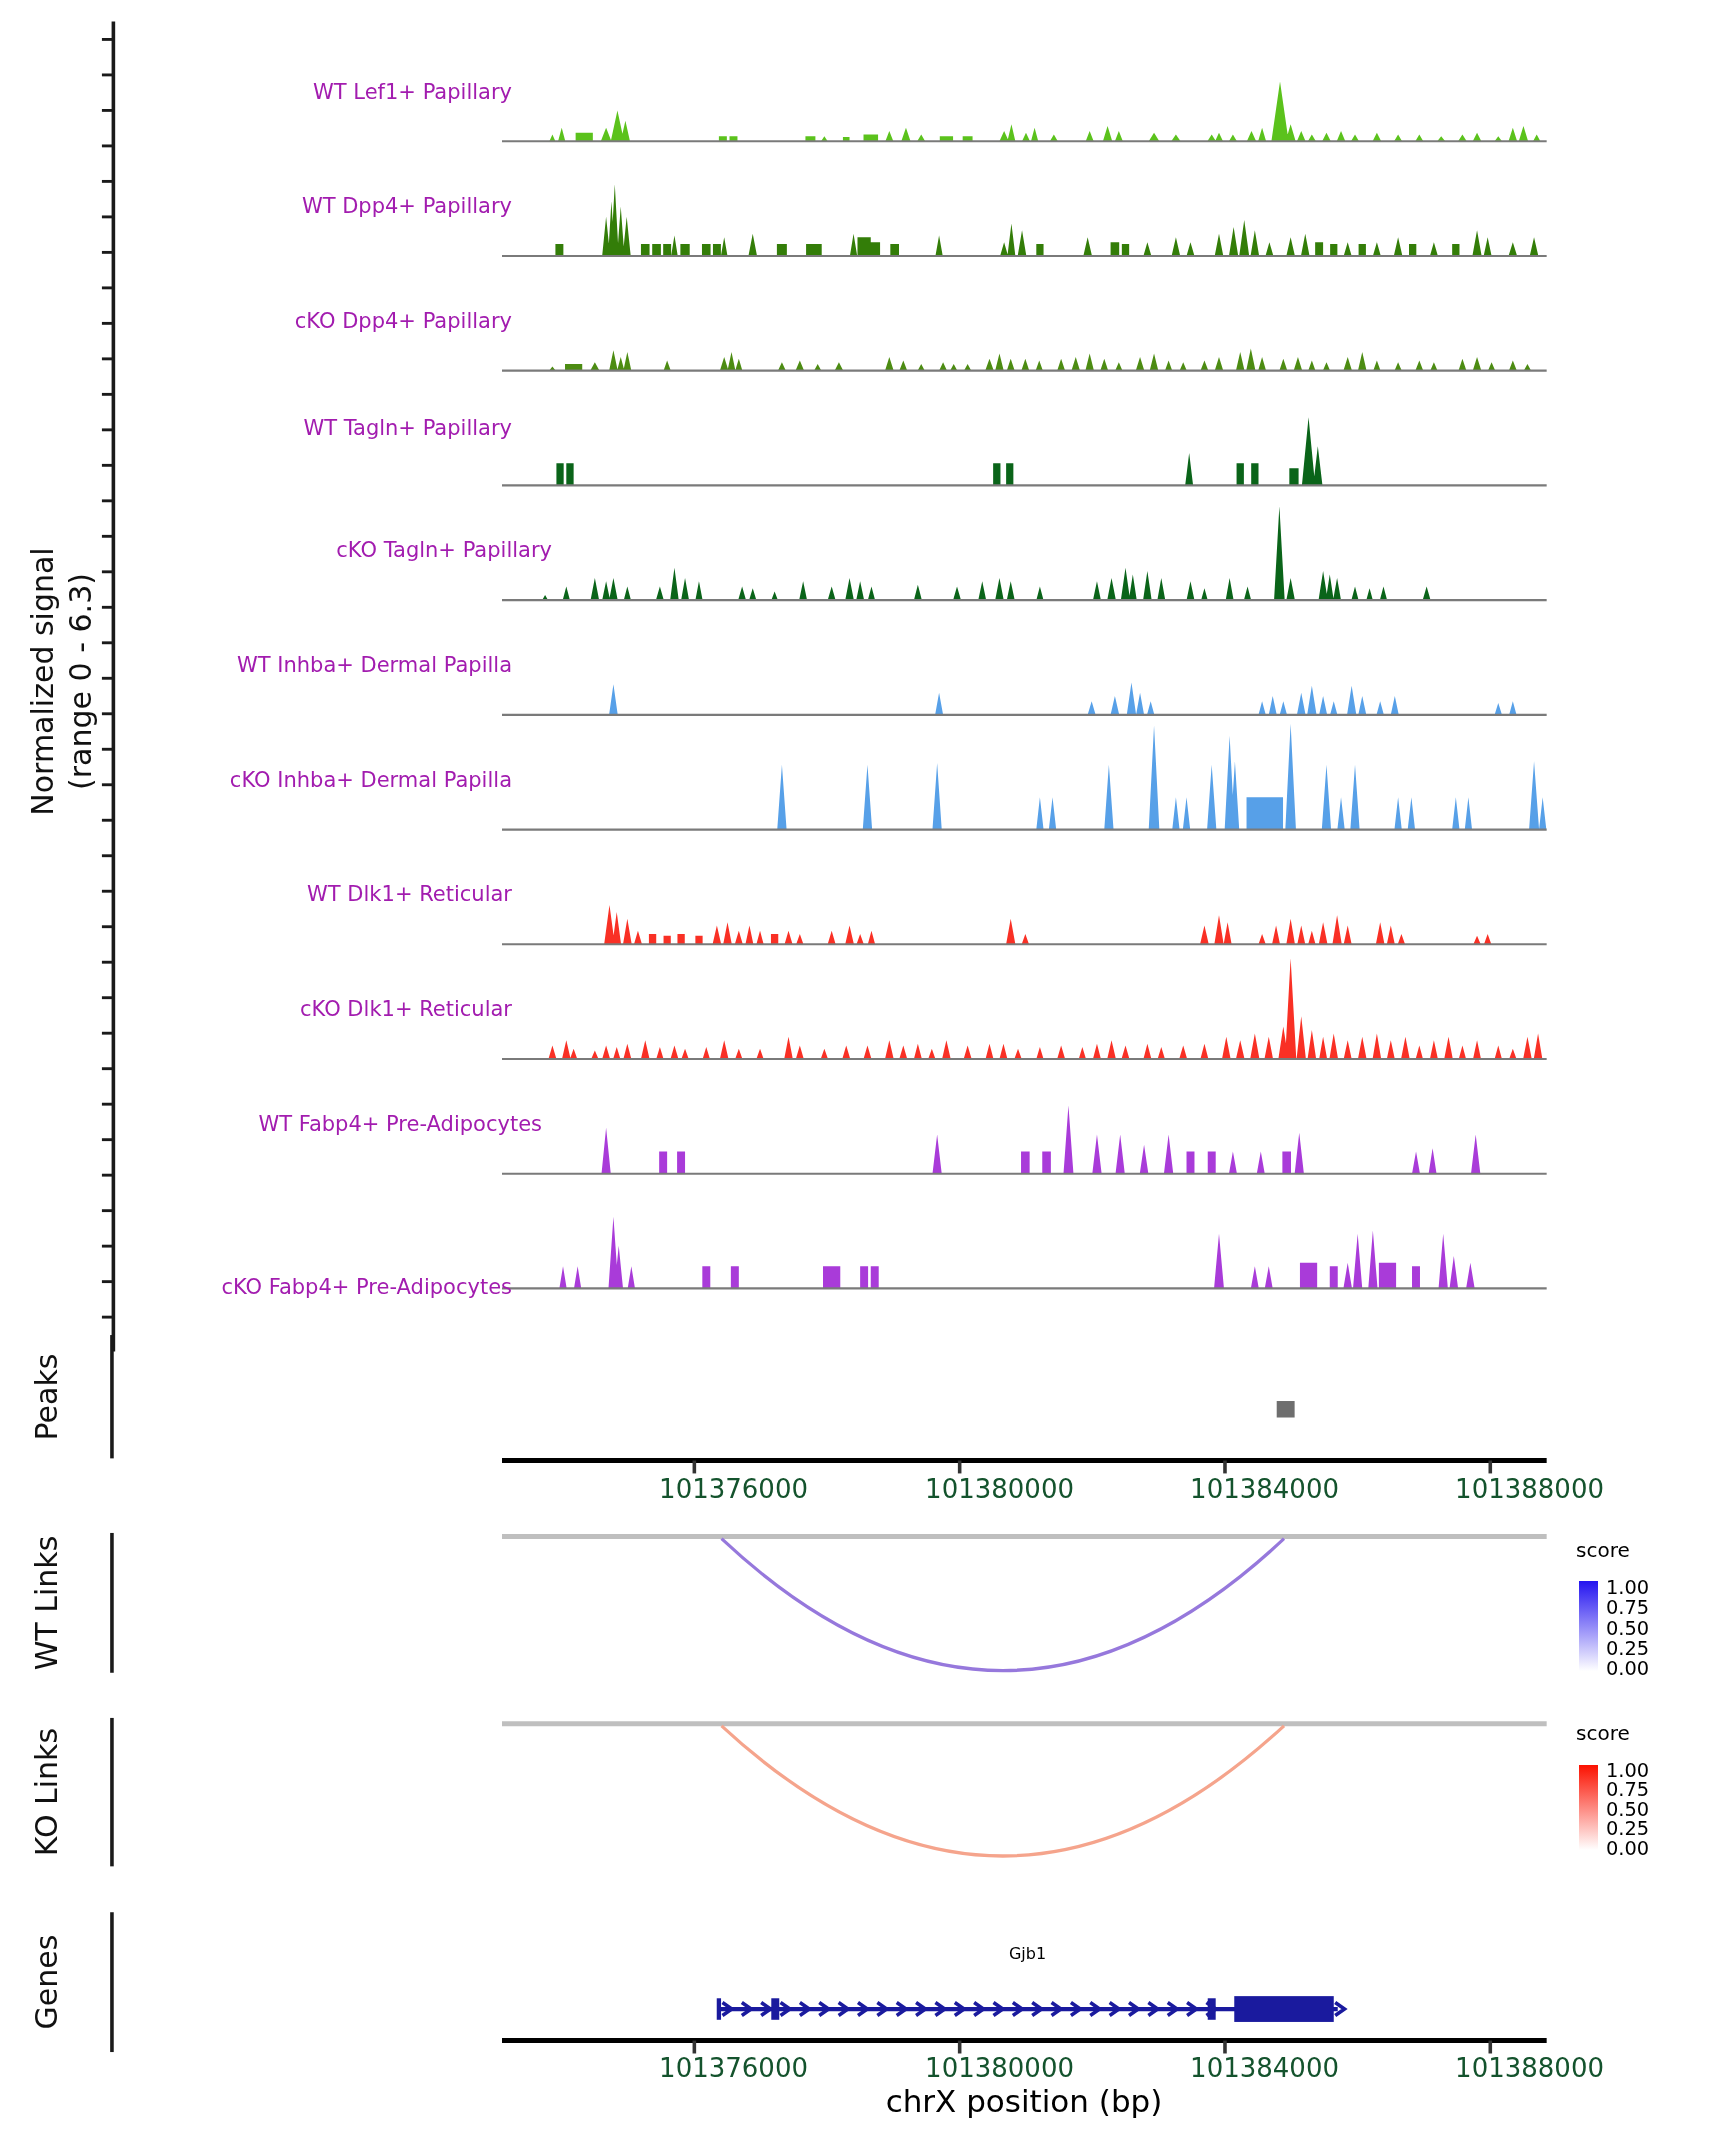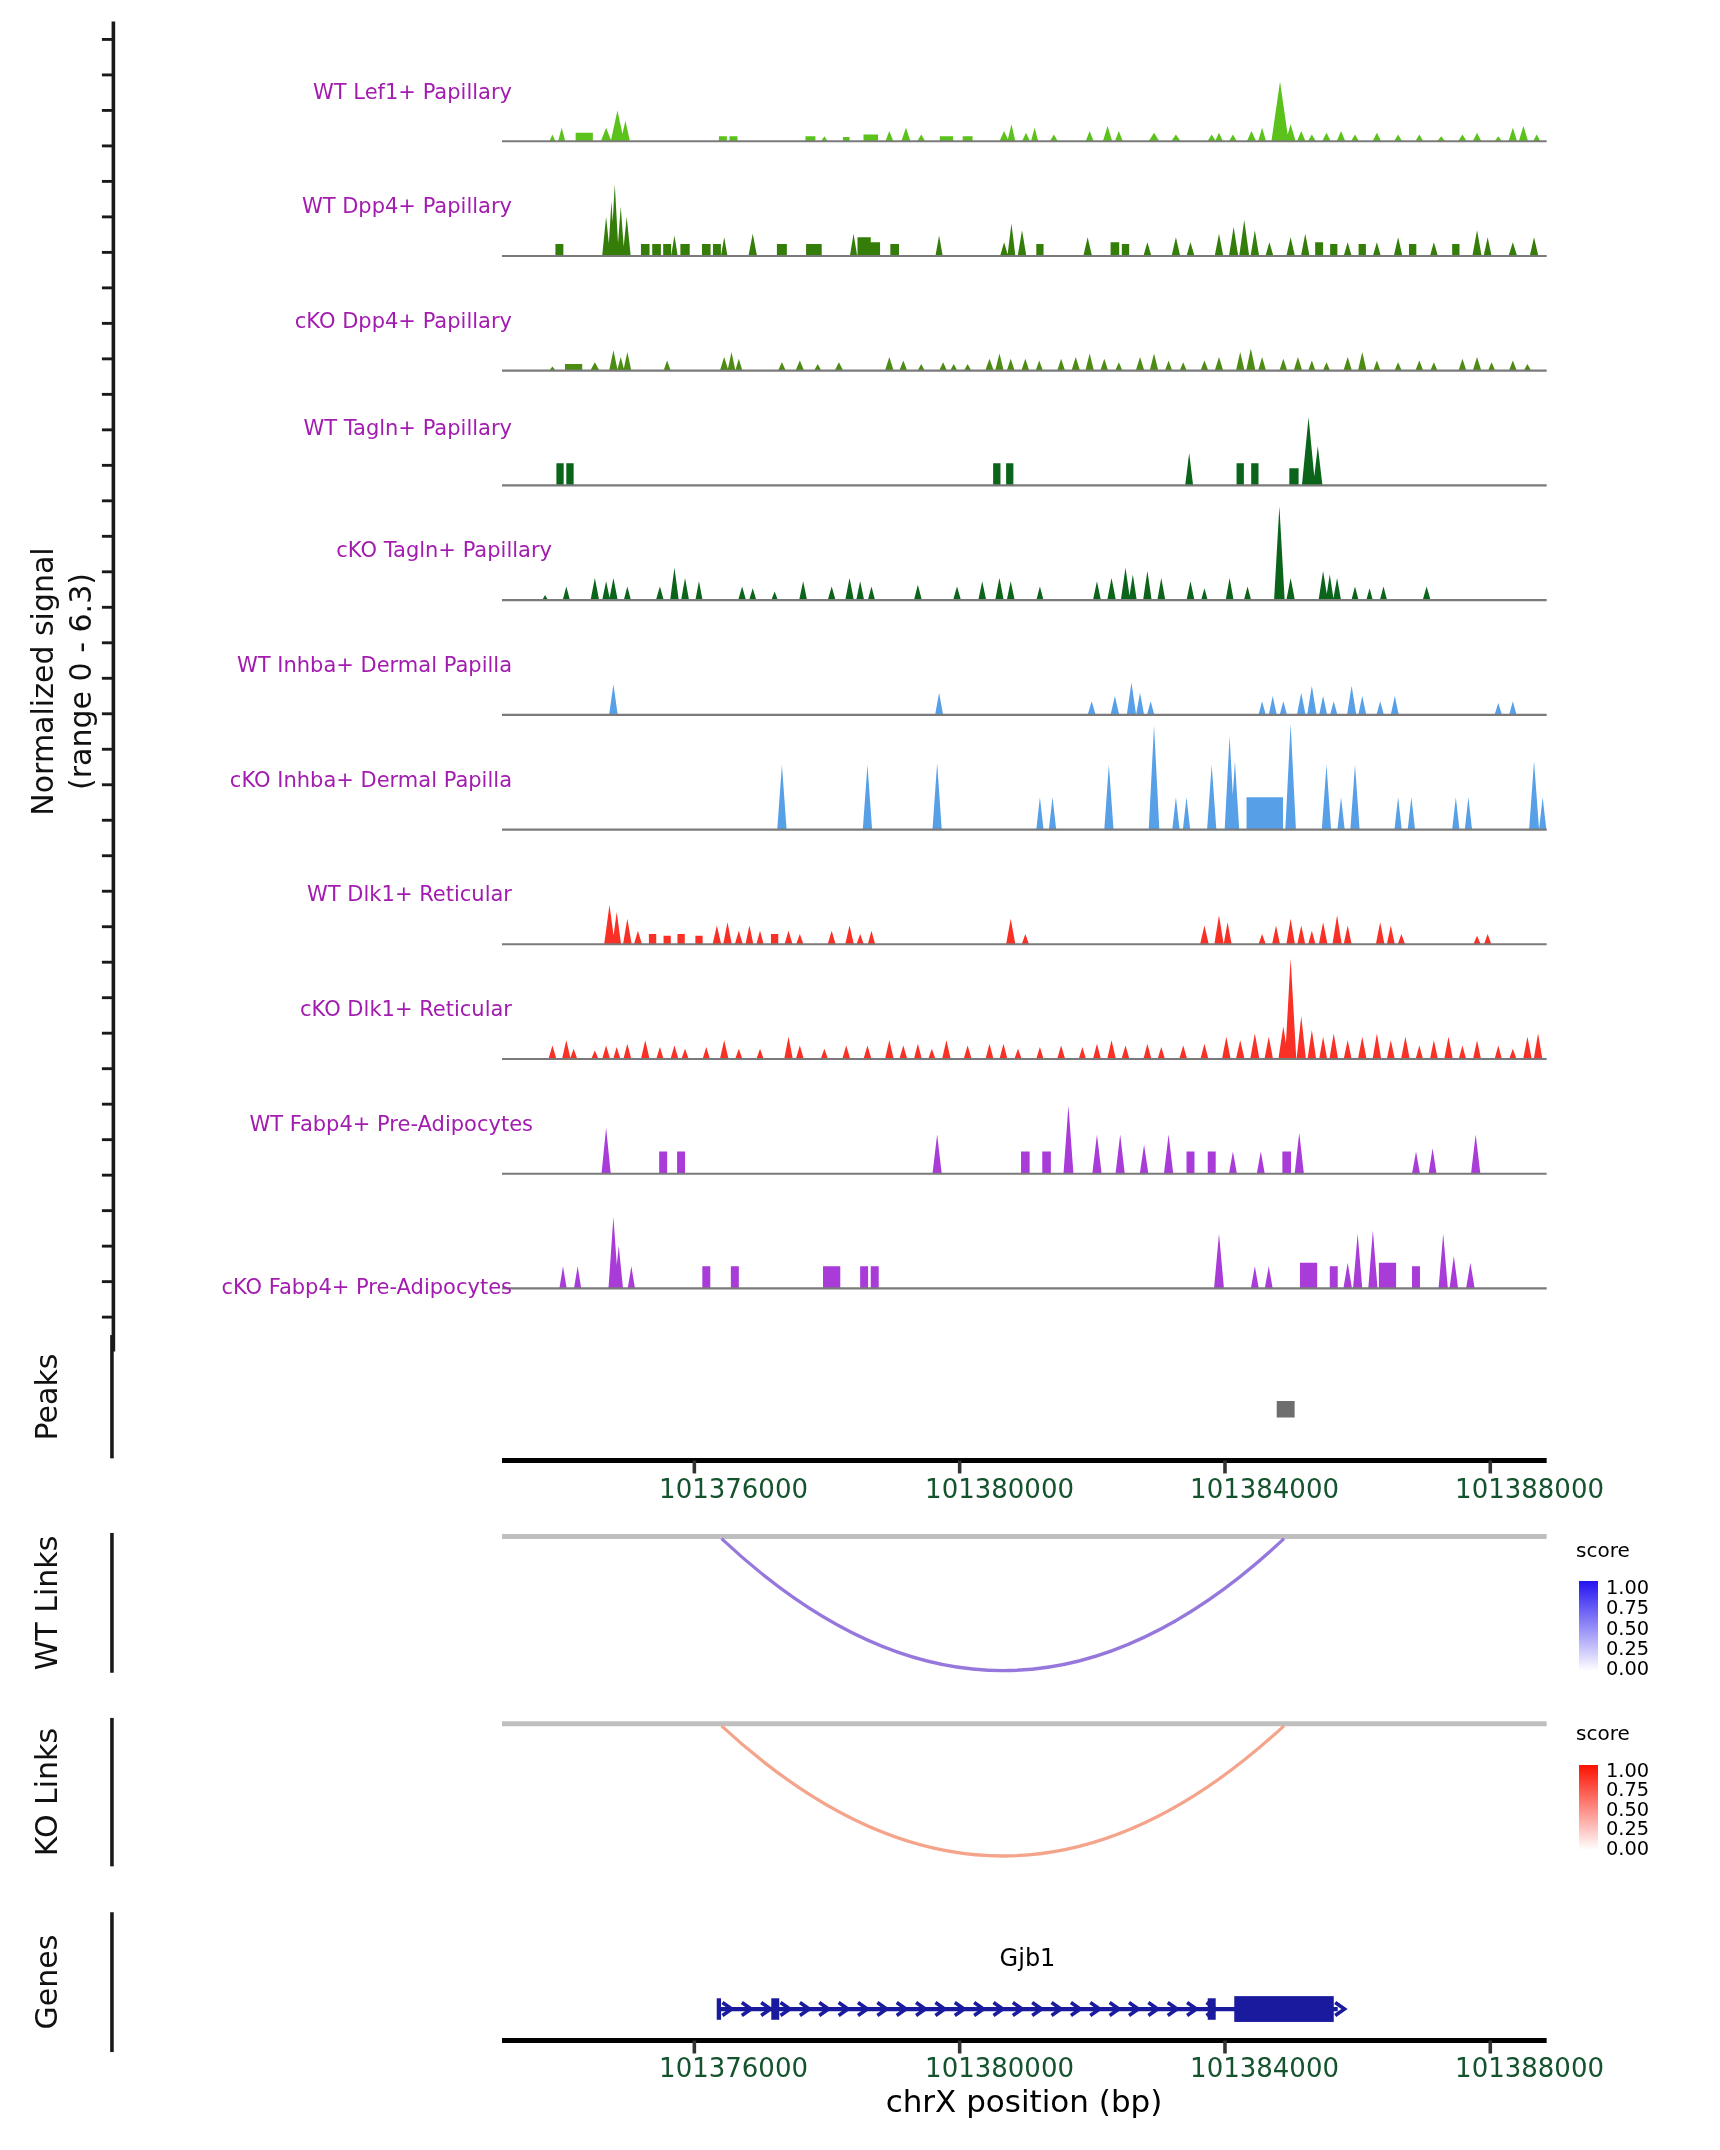--- a/index.html
+++ b/index.html
@@ -9,21 +9,21 @@
   }
   .abs{position:absolute;}
   .rot{display:flex;align-items:center;justify-content:center;transform:rotate(-90deg);}
   .ylab{font-size:30px;line-height:1.25;text-align:center;color:#111;}
   .sideLab{font-size:30px;color:#111;white-space:nowrap;}
   .trackLab{width:401px;text-align:right;font-size:21px;color:#a21caf;white-space:nowrap;}
   .tickLab{width:229px;text-align:right;font-size:26px;color:#14532d;white-space:nowrap;}
   .xlab{width:502px;text-align:center;font-size:31px;color:#000;}
   .legTitle{font-size:20px;color:#000;}
   .legTick{position:absolute;font-size:19.4px;color:#000;white-space:nowrap;}
-  .geneName{width:215px;text-align:center;font-size:24px;color:#000;}
+  .geneName{width:215px;text-align:center;font-size:16px;color:#000;}
   svg{position:absolute;left:0;top:0;}
 </style>
 </head>
 <body>
 
 <div id="canvas">
 
   <div class="abs rot ylab" style="left:-261px;top:642px;width:645px;height:79px;">
     <div>
       <div>Normalized signal</div>
@@ -177,21 +177,21 @@
   <div id="labels">
       <div class="abs trackLab" style="left: 111px; top: 80px;">WT Lef1+ Papillary</div>
       <div class="abs trackLab" style="left: 111px; top: 194px;">WT Dpp4+ Papillary</div>
       <div class="abs trackLab" style="left: 111px; top: 309px;">cKO Dpp4+ Papillary</div>
       <div class="abs trackLab" style="left: 111px; top: 416px;">WT Tagln+ Papillary</div>
       <div class="abs trackLab" style="left: 111px; top: 538px; padding-left: 40px;">cKO Tagln+ Papillary</div>
       <div class="abs trackLab" style="left: 111px; top: 653px;">WT Inhba+ Dermal Papilla</div>
       <div class="abs trackLab" style="left: 111px; top: 768px;">cKO Inhba+ Dermal Papilla</div>
       <div class="abs trackLab" style="left: 111px; top: 882px;">WT Dlk1+ Reticular</div>
       <div class="abs trackLab" style="left: 111px; top: 997px;">cKO Dlk1+ Reticular</div>
-      <div class="abs trackLab" style="left: 96px; top: 1112px; padding-left: 36px;">WT Fabp4+ Pre-Adipocytes</div>
+      <div class="abs trackLab" style="left: 105px; top: 1112px; padding-left: 36px;">WT Fabp4+ Pre-Adipocytes</div>
       <div class="abs trackLab" style="left: 111px; top: 1227px; margin-top: 48px;">cKO Fabp4+ Pre-Adipocytes</div>
       <div class="abs tickLab" style="left: 579px; top: 1474px;">101376000</div>
       <div class="abs tickLab" style="left: 845px; top: 1474px;">101380000</div>
       <div class="abs tickLab" style="left: 1110px; top: 1474px;">101384000</div>
       <div class="abs tickLab" style="left: 1375px; top: 1474px;">101388000</div>
       <div class="abs tickLab" style="left: 579px; top: 2053px;">101376000</div>
       <div class="abs tickLab" style="left: 845px; top: 2053px;">101380000</div>
       <div class="abs tickLab" style="left: 1110px; top: 2053px;">101384000</div>
       <div class="abs tickLab" style="left: 1375px; top: 2053px;">101388000</div>
     </div>

